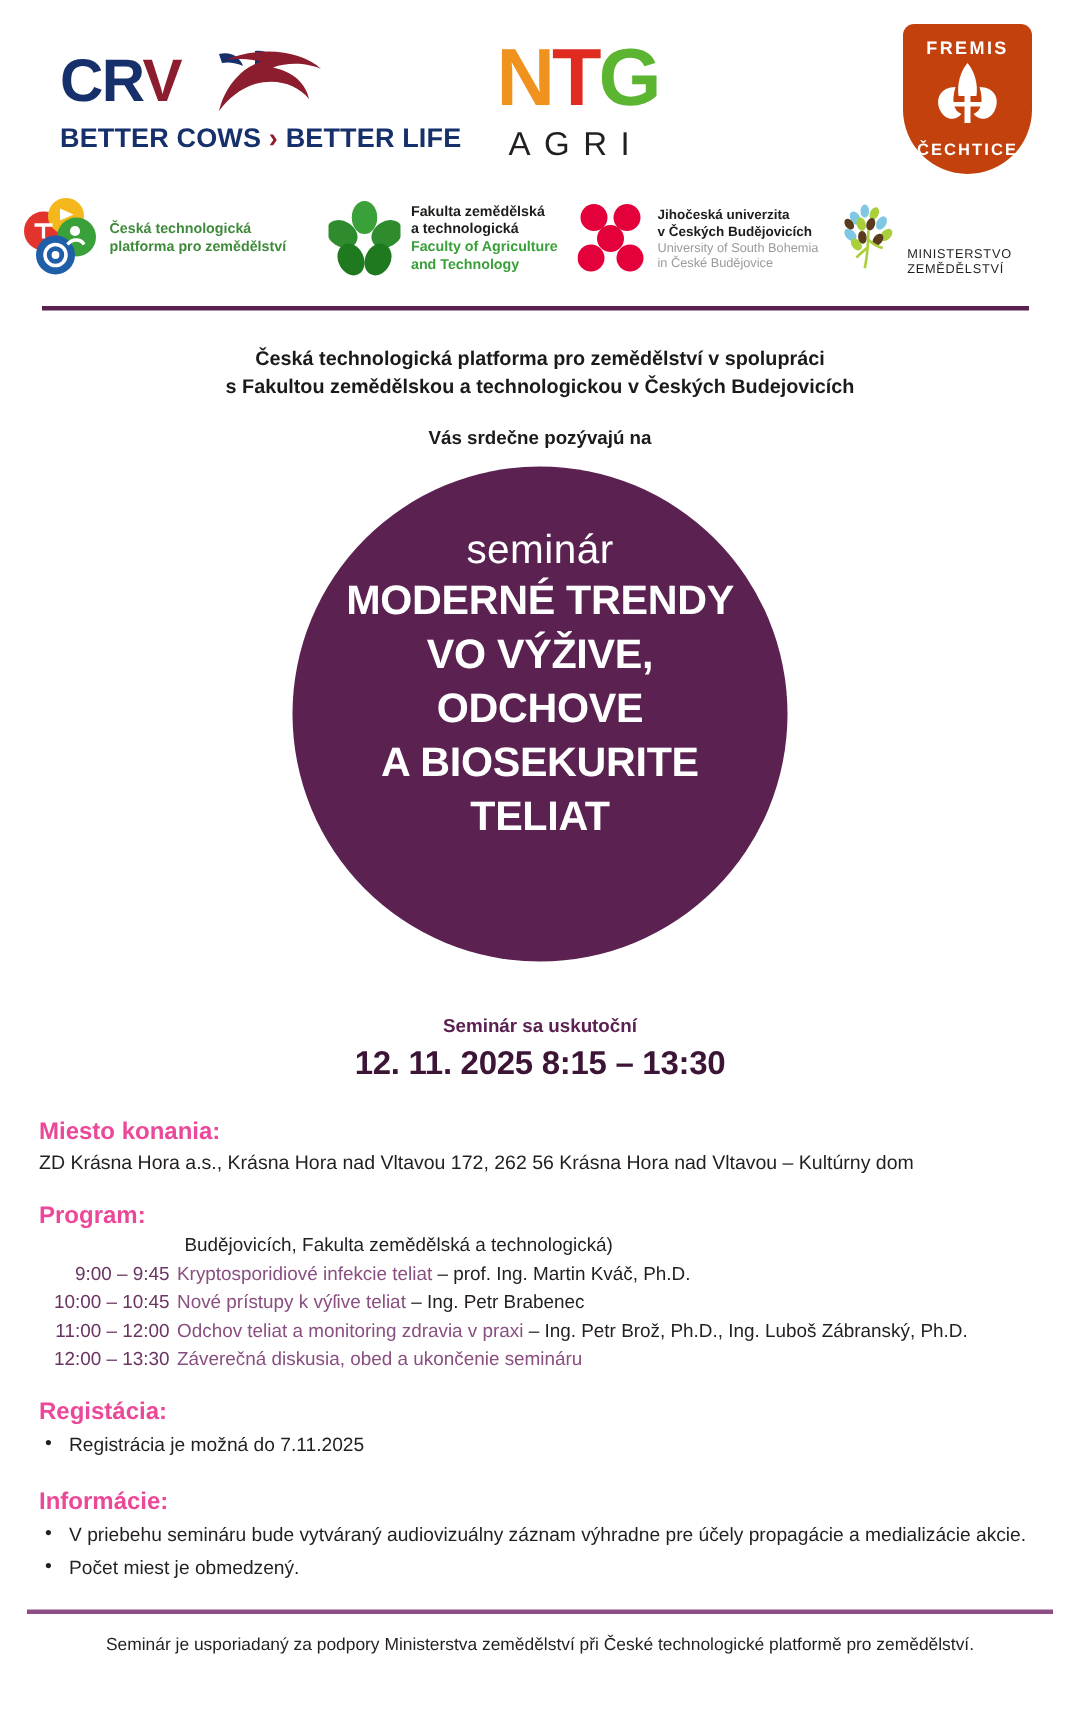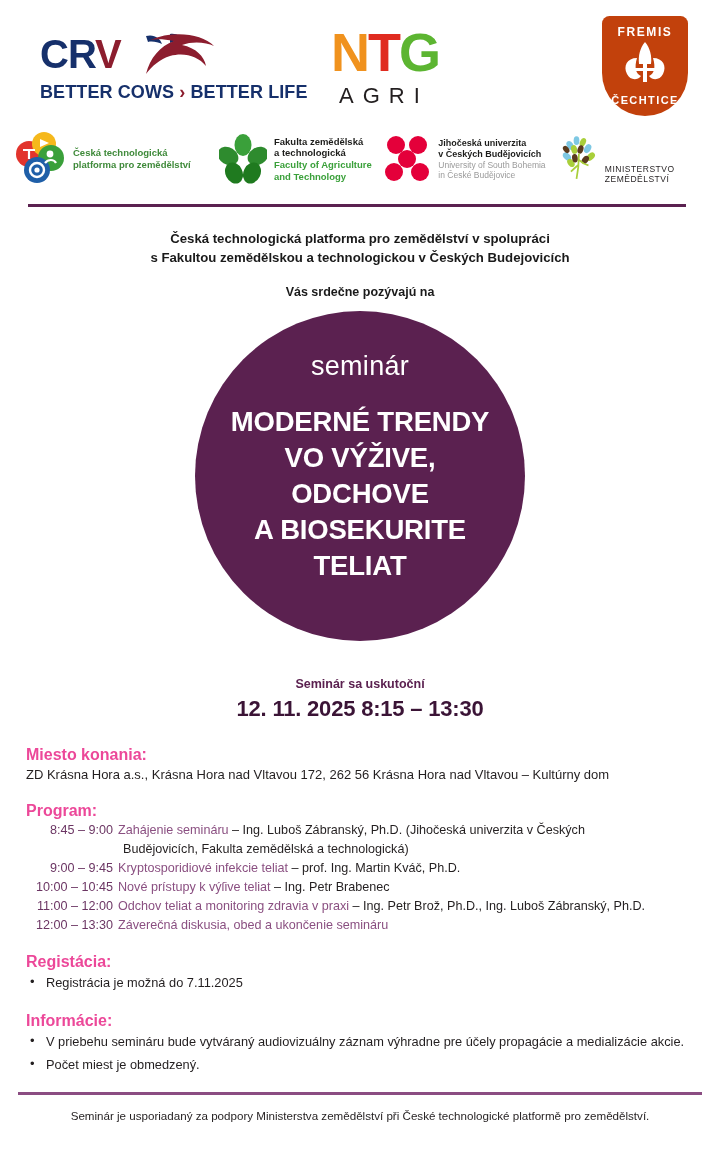--- a/index.html
+++ b/index.html
@@ -117,21 +117,21 @@
   .circle {
     width: 330px; height: 330px; border-radius: 50%;
     background: #5b2150;
     display: flex; flex-direction: column;
     align-items: center; justify-content: flex-start;
     padding-top: 40px;
     color: #ffffff; text-align: center;
   }
   .circle-kicker { font-size: 27px; font-weight: 400; letter-spacing: .3px; }
   .circle-title {
-    margin-top: 22px; font-size: 27.5px; font-weight: 700;
+    font-size: 27.5px; font-weight: 700;
     line-height: 1.31; letter-spacing: -.2px;
   }
 
   
   .date-block { text-align: center; margin-top: 36px; }
   .date-label { font-size: 12.5px; color: #5b2150; font-weight: 600; }
   .date-main {
     margin-top: 5px; font-size: 22px; font-weight: 700; color: #3b1436;
     letter-spacing: -.2px;
   }
@@ -328,24 +328,20 @@
     <div>
       <div class="sec-head">Miesto konania:</div>
       <div class="sec-line">ZD Krásna Hora a.s., Krásna Hora nad Vltavou 172, 262 56 Krásna Hora nad Vltavou – Kultúrny dom</div>
     </div>
 
     <div class="gap"></div>
 
     <div>
       <div class="sec-head">Program:</div>
       <div class="prog" id="prog-list">
-          <div class="prog-row">
-            <div class="prog-time">8:45 – 9:00</div>
-            <div class="prog-desc"><span class="t">Zahájenie semináru</span><span> – Ing. Luboš Zábranský, Ph.D. (Jihočeská univerzita v Českých</span></div>
-          </div>
           <div class="prog-cont">Budějovicích, Fakulta zemědělská a technologická)</div>
           <div class="prog-row">
             <div class="prog-time">9:00 – 9:45</div>
             <div class="prog-desc"><span class="t">Kryptosporidiové infekcie teliat</span><span> – prof. Ing. Martin Kváč, Ph.D.</span></div>
           </div>
           <div class="prog-row">
             <div class="prog-time">10:00 – 10:45</div>
             <div class="prog-desc"><span class="t">Nové prístupy k výſive teliat</span><span> – Ing. Petr Brabenec</span></div>
           </div>
           <div class="prog-row">

